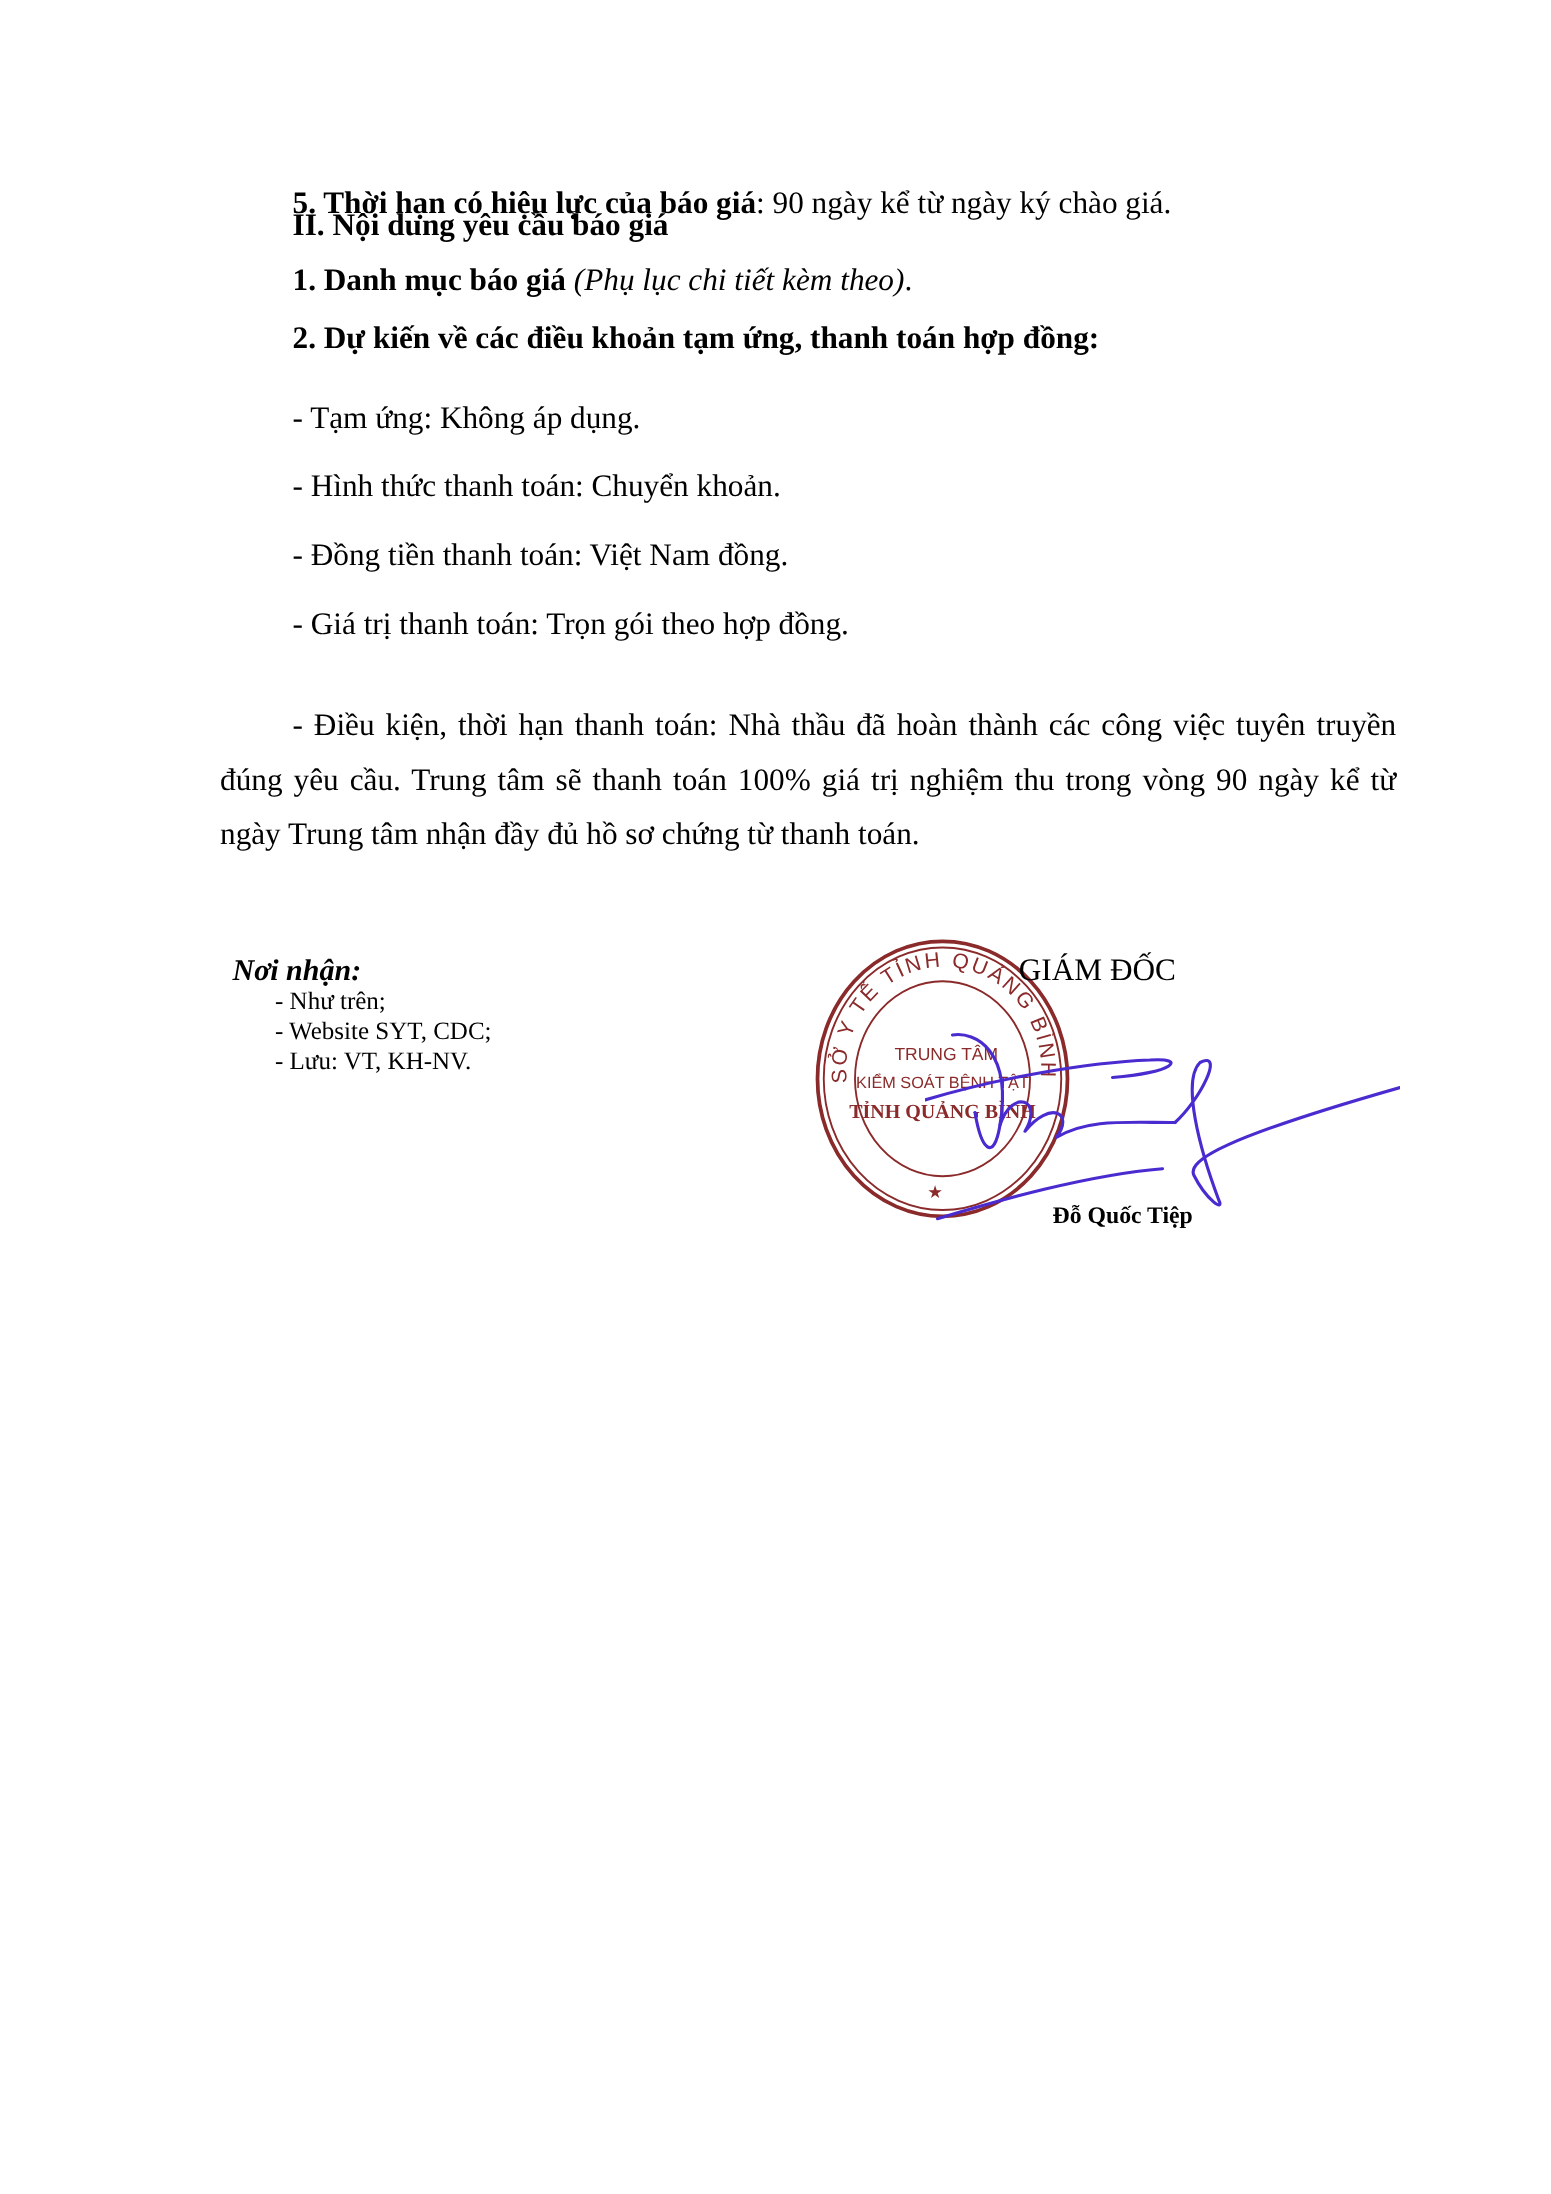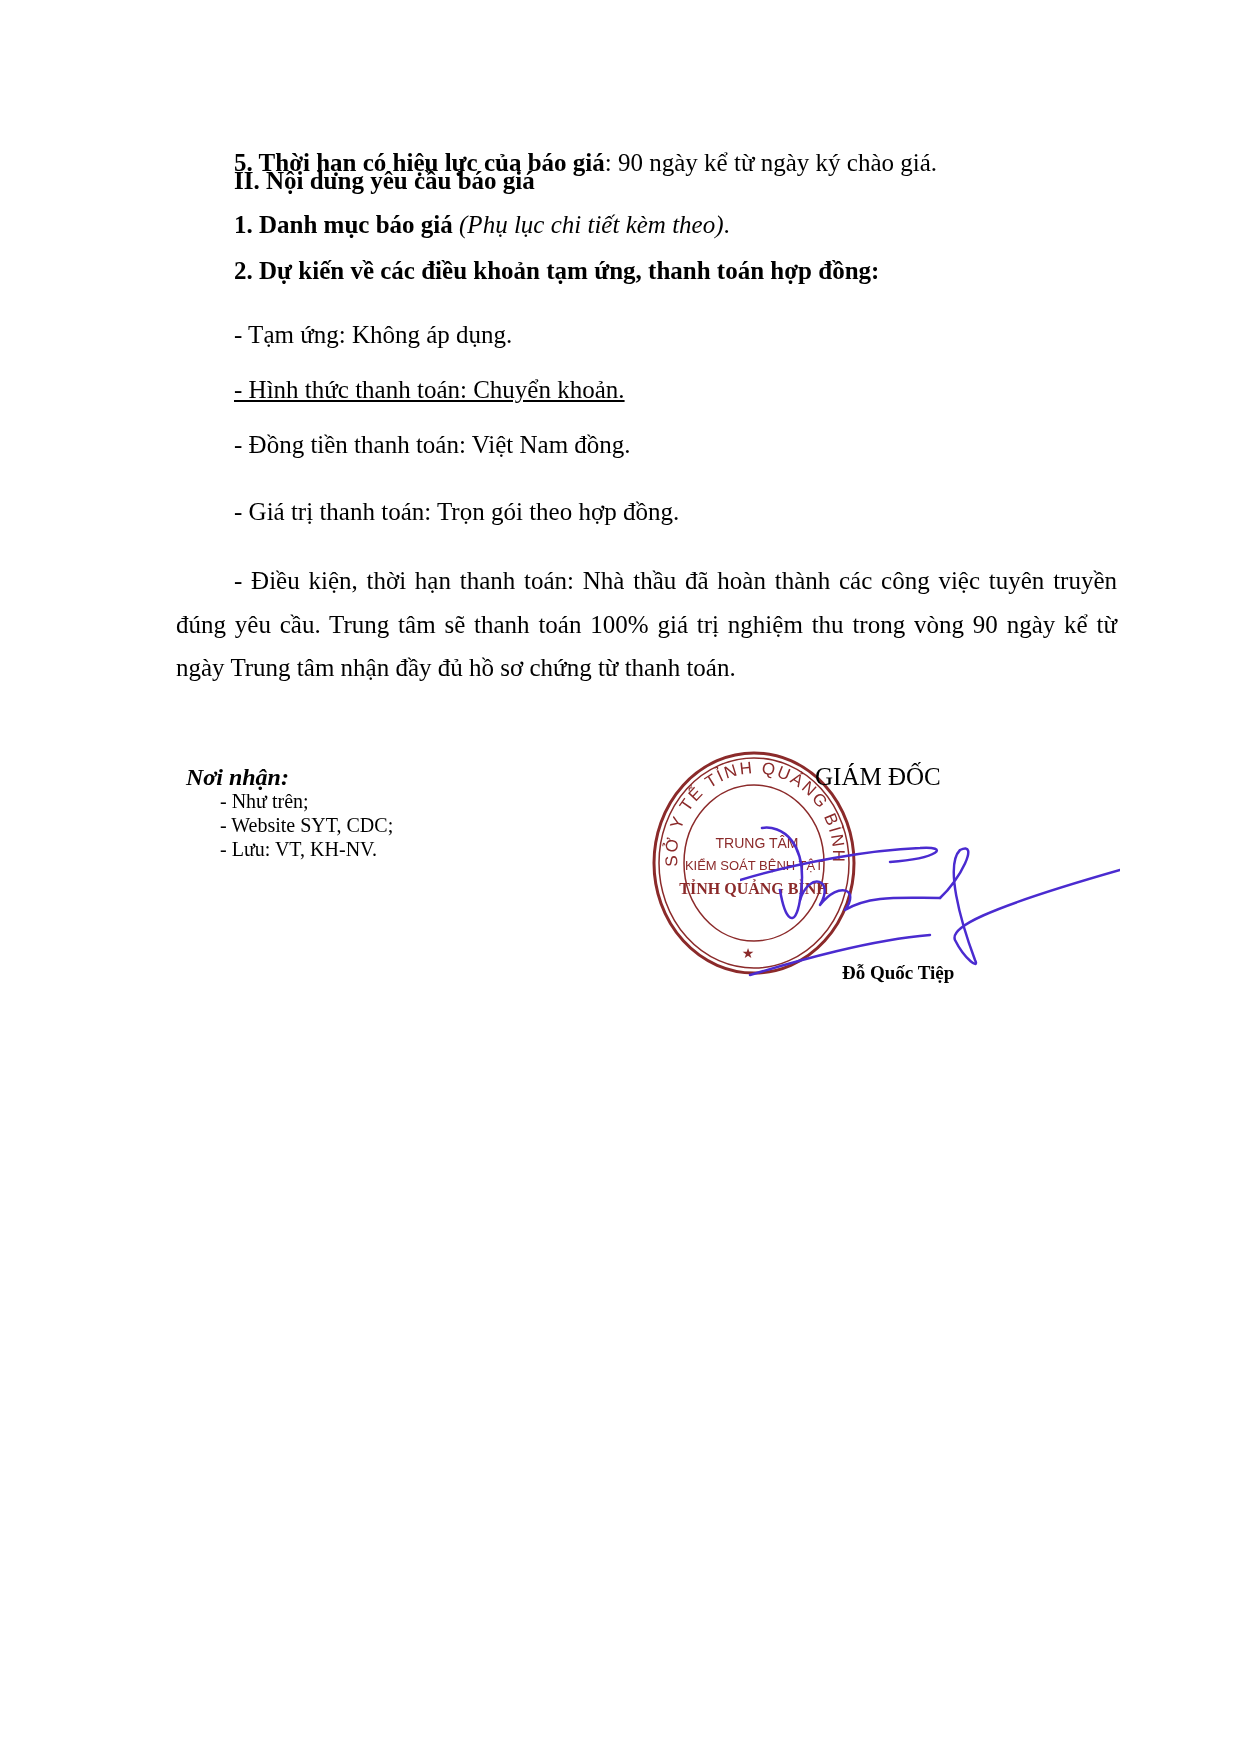--- a/index.html
+++ b/index.html
@@ -29,23 +29,23 @@
 <div class="line ind b" style="top:155px;margin-top:11px;">II. Nội dung yêu cầu báo giá</div>
 
 <div class="line ind" style="top:210px;">
   <span class="b">1. Danh mục báo giá</span>
   <span class="i">(Phụ lục chi tiết kèm theo)</span><span>.</span>
 </div>
 
 <div class="line ind b" style="top:256px;">2. Dự kiến về các điều khoản tạm ứng, thanh toán hợp đồng:</div>
 
 <div class="line ind" style="top:320px;">- Tạm ứng: Không áp dụng.</div>
-<div class="line ind" style="top:375px;text-decoration:underline;">- Hình thức thanh toán: Chuyển khoản.</div>
+<div class="line ind" style="top:375px;">- Hình thức thanh toán: Chuyển khoản.</div>
 <div class="line ind" style="top:430px;">- Đồng tiền thanh toán: Việt Nam đồng.</div>
-<div class="line ind" style="top:497px;">- Giá trị thanh toán: Trọn gói theo hợp đồng.</div>
+<div class="line ind" style="top:485px;">- Giá trị thanh toán: Trọn gói theo hợp đồng.</div>
 
 <div class="para">- Điều kiện, thời hạn thanh toán: Nhà thầu đã hoàn thành các công việc tuyên truyền đúng yêu cầu. Trung tâm sẽ thanh toán 100% giá trị nghiệm thu trong vòng 90 ngày kể từ ngày Trung tâm nhận đầy đủ hồ sơ chứng từ thanh toán.</div>
 
 <div class="recv">
   <div class="head">Nơi nhận:</div>
   <div class="item">- Như trên;</div>
   <div class="item">- Website SYT, CDC;</div>
   <div class="item">- Lưu: VT, KH-NV.</div>
 </div>
 

